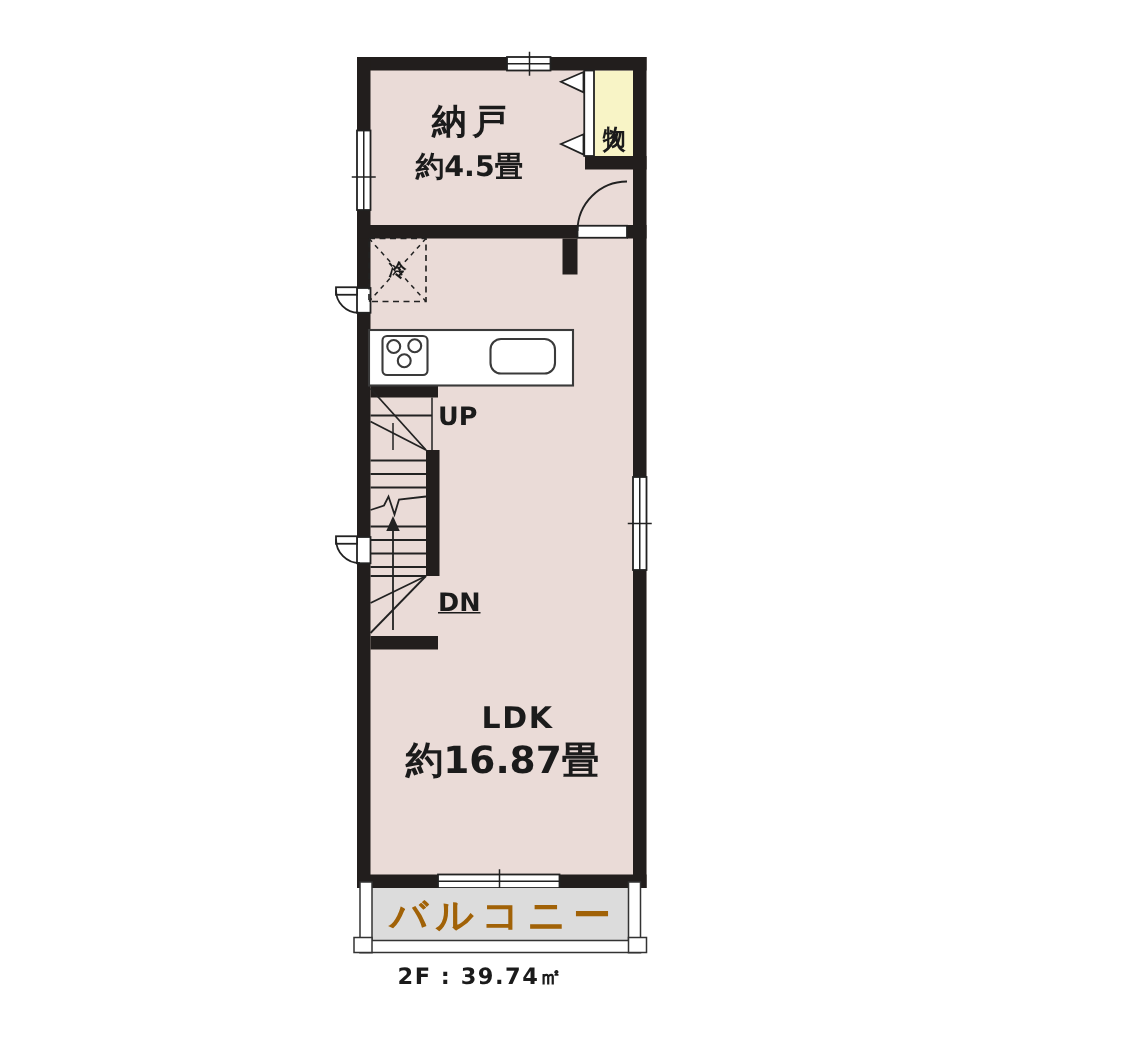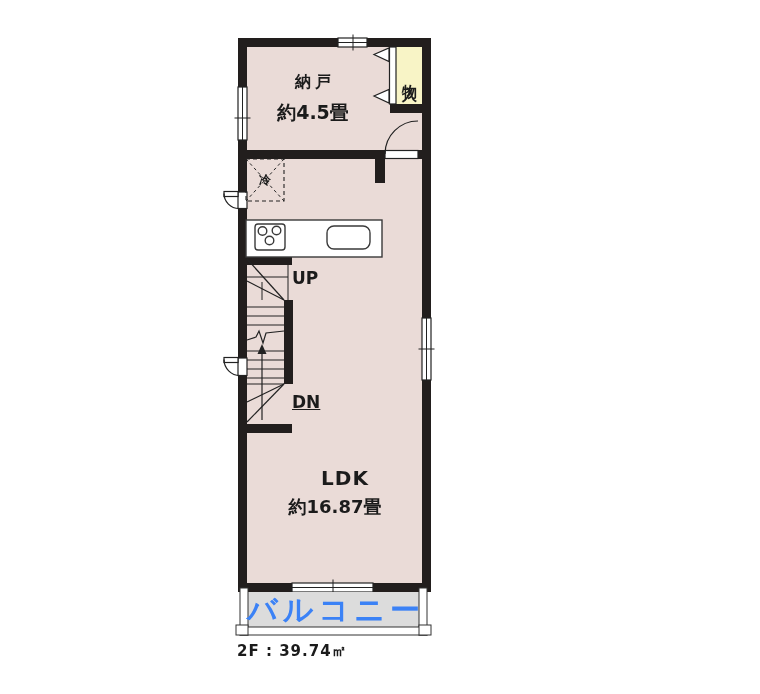--- a/index.html
+++ b/index.html
@@ -19,29 +19,29 @@
   .ln{stroke:var(--line,#222);stroke-width:1.2;fill:none;}
   .thin{stroke-width:1;}
   .furn{fill:#ffffff;stroke:#3a3a3a;stroke-width:1.4;}
   .dash{fill:none;stroke:var(--line,#222);stroke-width:1.1;stroke-dasharray:4 3;}
   .dash2{fill:none;stroke:var(--line,#222);stroke-width:1;stroke-dasharray:3 3;}
   .rail{fill:#ffffff;stroke:#333;stroke-width:1;}
   .arrowhead{fill:#222;}
 
   .lbl{position:absolute;font-weight:700;color:#1b1b1b;white-space:nowrap;line-height:1;}
   .center{transform:translate(-50%,-50%);}
-  .naando-name{font-size:16px;letter-spacing:4px;}
+  .naando-name{font-size:23px;letter-spacing:4px;}
   .naando-size{font-size:19px;}
   .ldk-name{font-size:20px;letter-spacing:1px;margin-left:12px;}
-  .ldk-size{font-size:18px;}
+  .ldk-size{font-size:25px;}
   .updn{font-size:17px;letter-spacing:0;}
   .rei{font-size:12px;font-weight:700;}
   .closet-lbl{font-size:15px;writing-mode:vertical-rl;text-orientation:upright;letter-spacing:2px;}
-  .balcony-lbl{font-size:30px;letter-spacing:5px;color:#3b82f6;}
-  .floor-area{font-size:15px;letter-spacing:1px;}
+  .balcony-lbl{font-size:25px;letter-spacing:5px;color:#a16207;}
+  .floor-area{font-size:15px;letter-spacing:1px;margin-left:28px;}
 </style>
 </head>
 <body>
 
 <div id="stage">
 
   <svg width="760" height="694" viewBox="0 0 760 694">
 
     <rect class="room" x="238" y="38" width="193" height="554"></rect>
 

